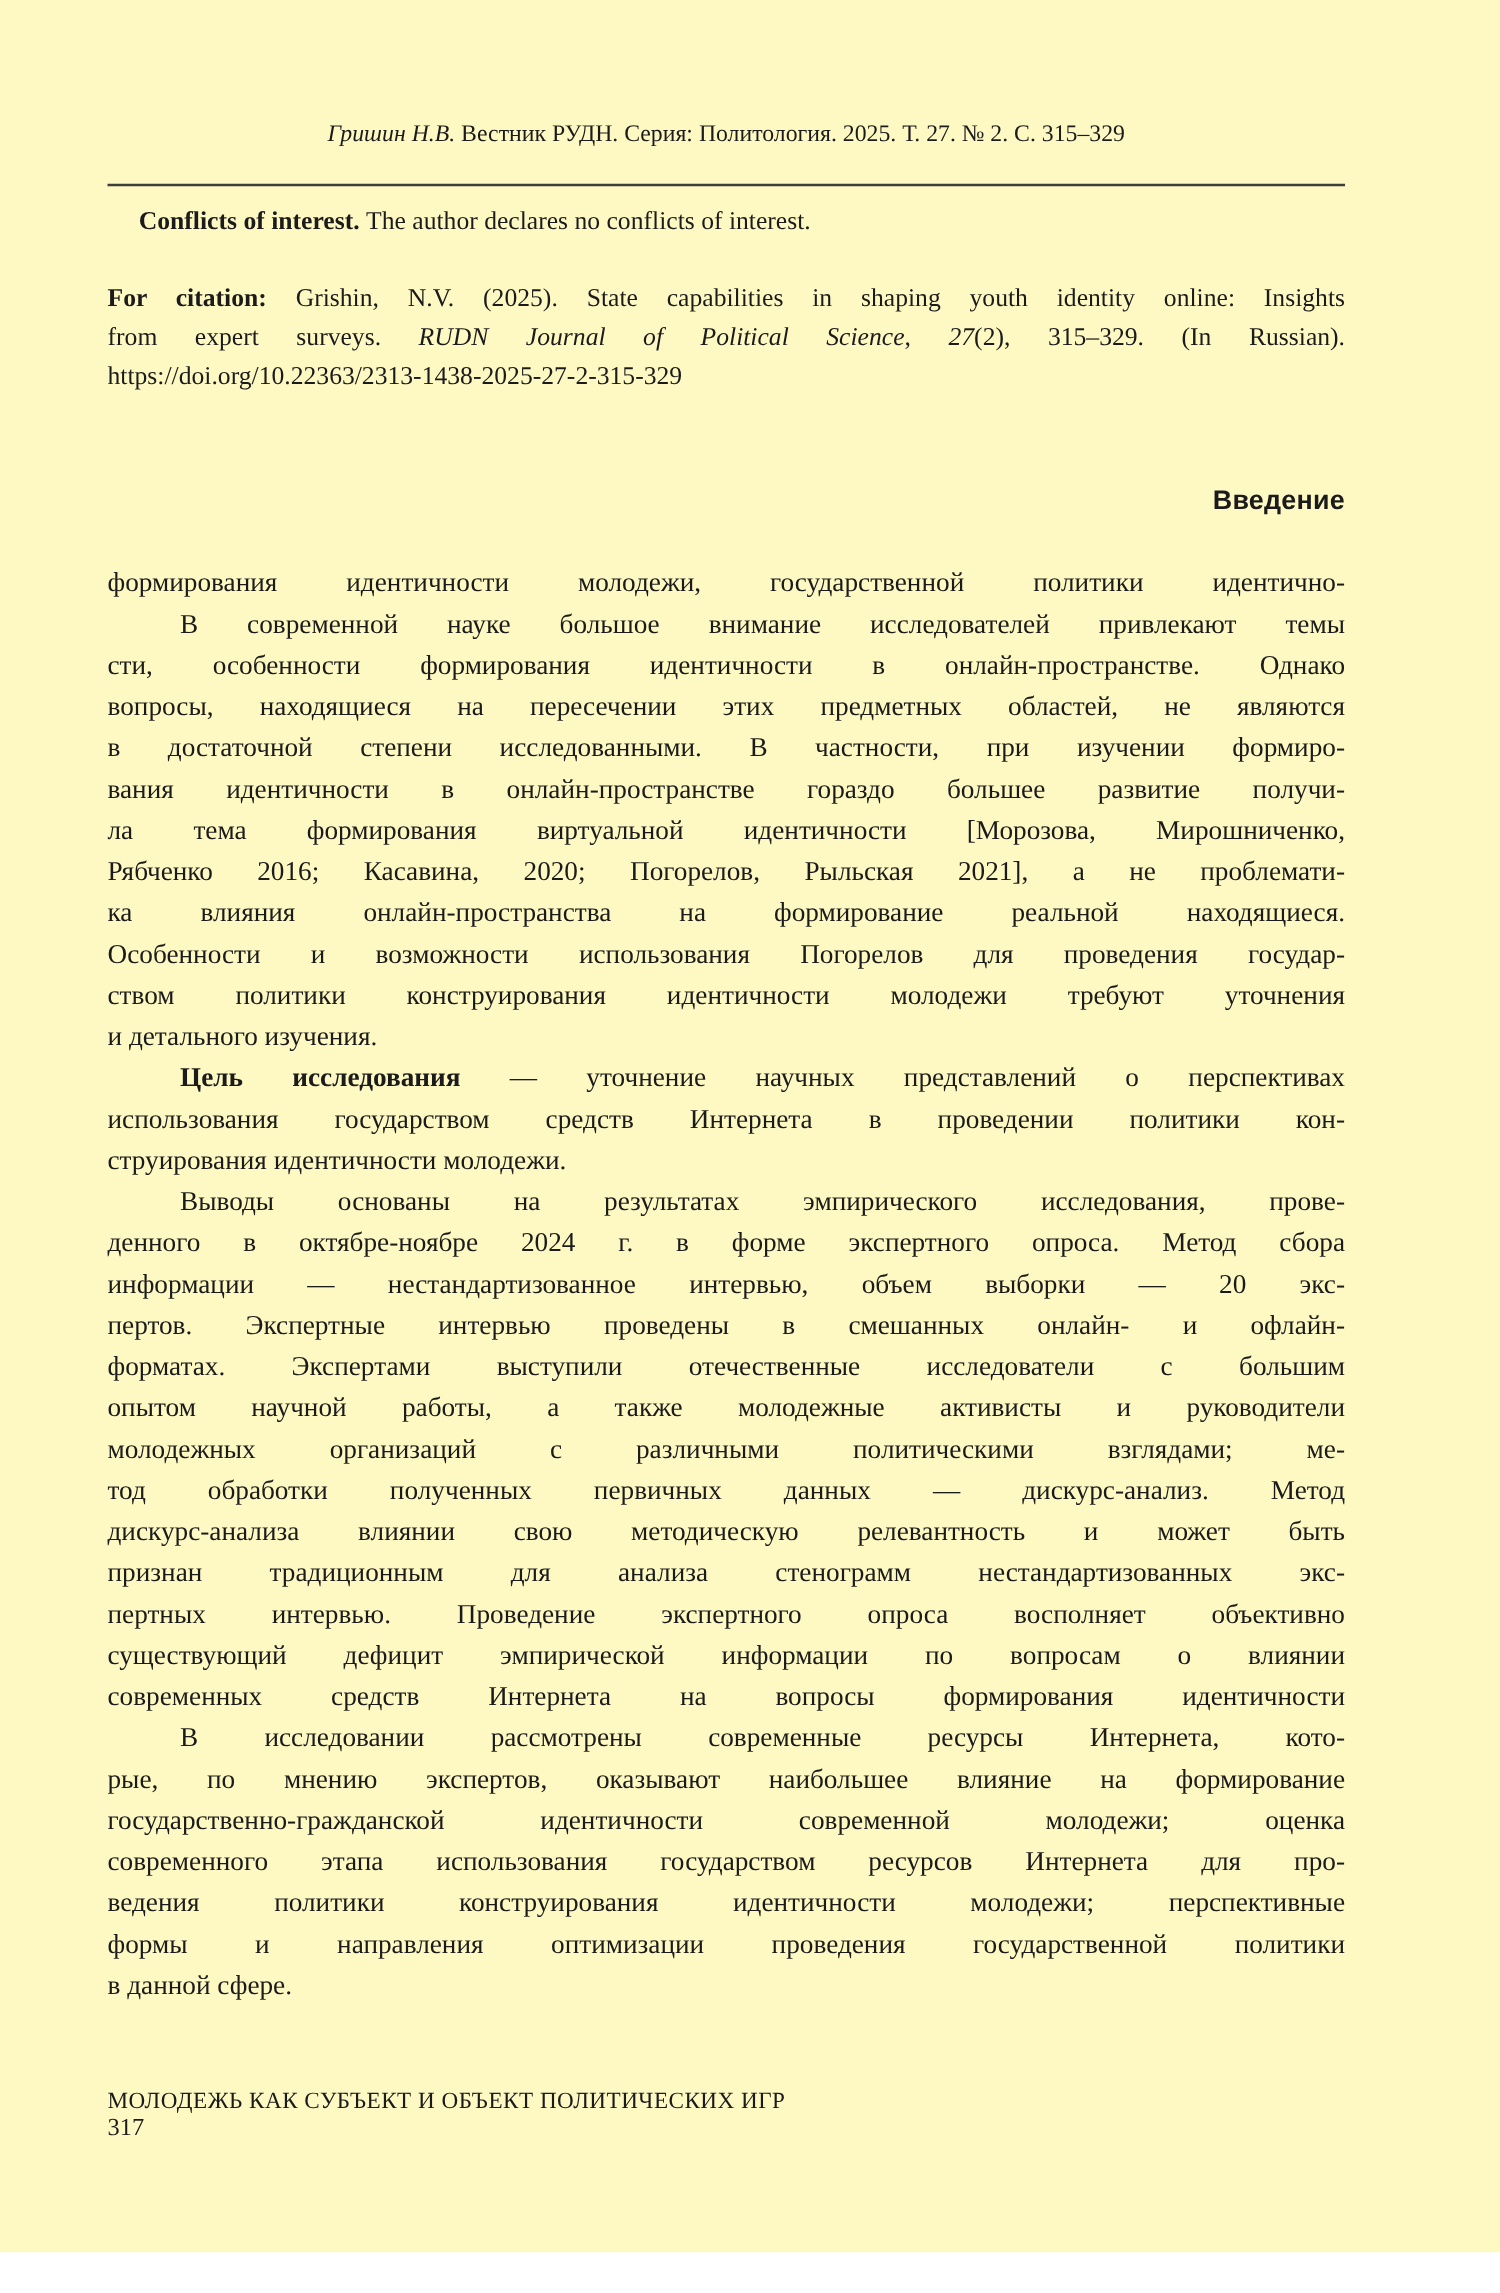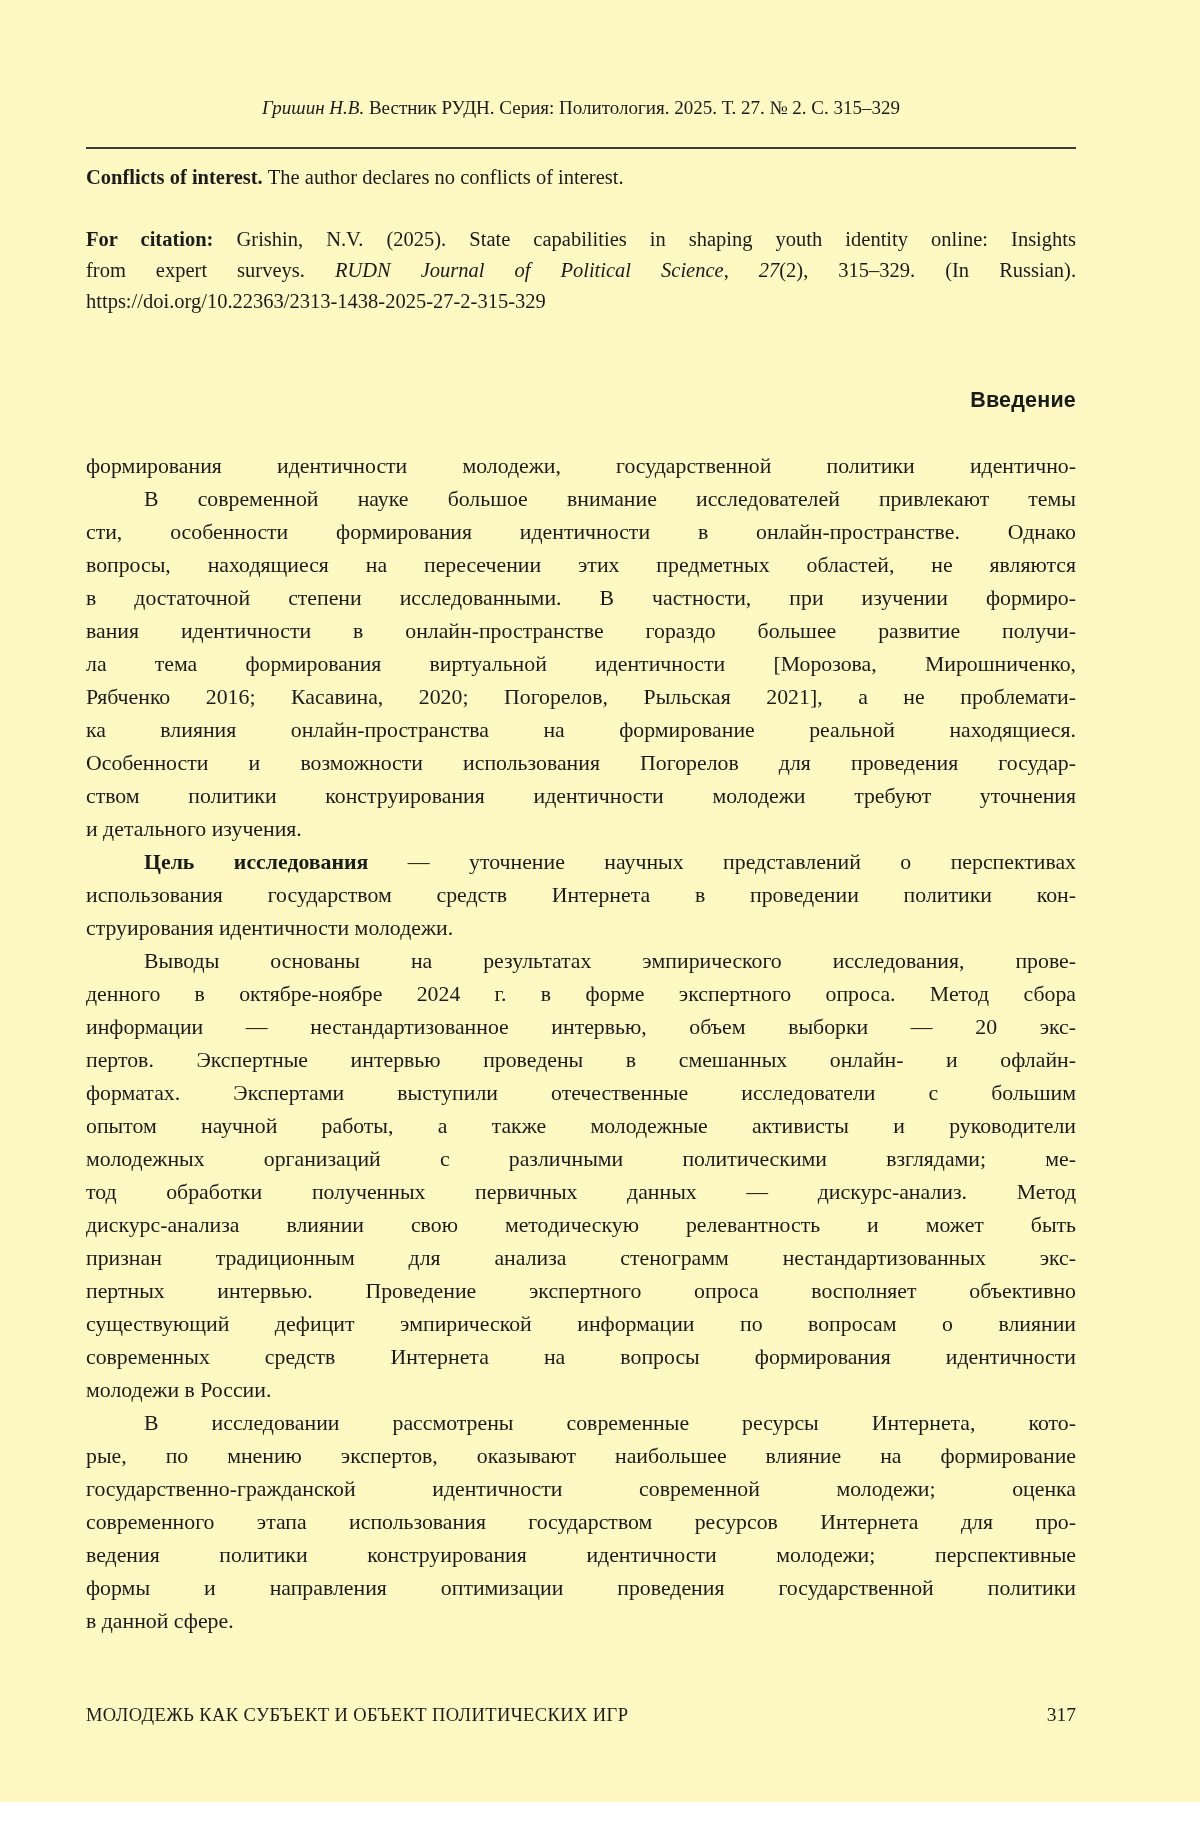--- a/index.html
+++ b/index.html
@@ -20,21 +20,21 @@
     font-size:19px;
     line-height:24px;
     white-space:nowrap;
   }
   .rule {
     border-top:2.5px solid #3d3d3d;
     margin-top:27px;
   }
 
   .para.front { font-size:20.5px; line-height:31px; }
-  .para.conflicts { margin-top:13px; }
+  .para.conflicts { margin-top:13px;margin-left:25px; }
   .para.citation  { margin-top:31px; }
 
   .section-title {
     margin:71px 0 0 0;
     font-family:"Liberation Sans","DejaVu Sans",sans-serif;
     font-weight:700;
     font-size:21.5px;
     line-height:25px;
     text-align:right;
     letter-spacing:0.2px;
@@ -50,20 +50,21 @@
   .b  { font-weight:700; }
   .it { font-style:italic; }
 
   .footer {
     margin-top:66px;
     display:flex;
     justify-content:space-between;
     align-items:baseline;
     font-size:18.5px;
     letter-spacing:0.4px;
+    flex-direction:column;
   }
   .footer .pagenum { letter-spacing:0; font-size:19.5px; }
 </style>
 </head>
 <body>
 
 <div class="page">
   <div class="content">
 
     <div class="running-header">
@@ -111,21 +112,20 @@
           <div class="line"><span>пертов. Экспертные интервью проведены в смешанных онлайн- и офлайн-</span></div>
           <div class="line"><span>форматах. Экспертами выступили отечественные исследователи с большим</span></div>
           <div class="line"><span>опытом научной работы, а также молодежные активисты и руководители</span></div>
           <div class="line"><span>молодежных организаций с различными политическими взглядами; ме-</span></div>
           <div class="line"><span>тод обработки полученных первичных данных — дискурс-анализ. Метод</span></div>
           <div class="line"><span>дискурс-анализа влиянии свою методическую релевантность и может быть</span></div>
           <div class="line"><span>признан традиционным для анализа стенограмм нестандартизованных экс-</span></div>
           <div class="line"><span>пертных интервью. Проведение экспертного опроса восполняет объективно</span></div>
           <div class="line"><span>существующий дефицит эмпирической информации по вопросам о влиянии</span></div>
           <div class="line"><span>современных средств Интернета на вопросы формирования идентичности</span></div>
-          <div class="line last"><span>молодежи в России.</span></div>
         </div>
         <div class="paragraph">
           <div class="line indent"><span>В исследовании рассмотрены современные ресурсы Интернета, кото-</span></div>
           <div class="line"><span>рые, по мнению экспертов, оказывают наибольшее влияние на формирование</span></div>
           <div class="line"><span>государственно-гражданской идентичности современной молодежи; оценка</span></div>
           <div class="line"><span>современного этапа использования государством ресурсов Интернета для про-</span></div>
           <div class="line"><span>ведения политики конструирования идентичности молодежи; перспективные</span></div>
           <div class="line"><span>формы и направления оптимизации проведения государственной политики</span></div>
           <div class="line last"><span>в данной сфере.</span></div>
         </div>

